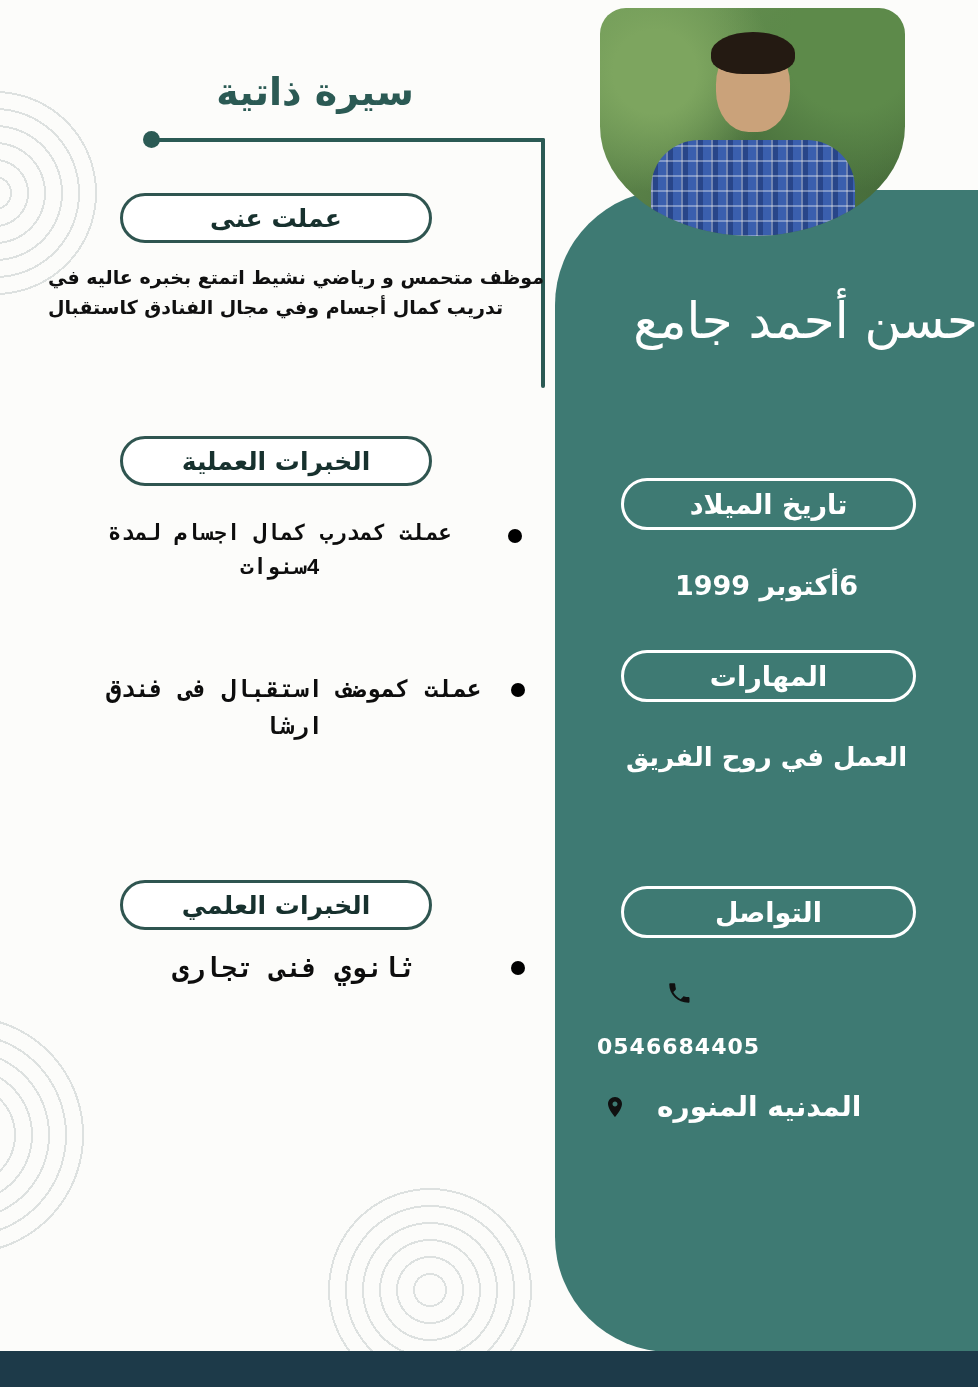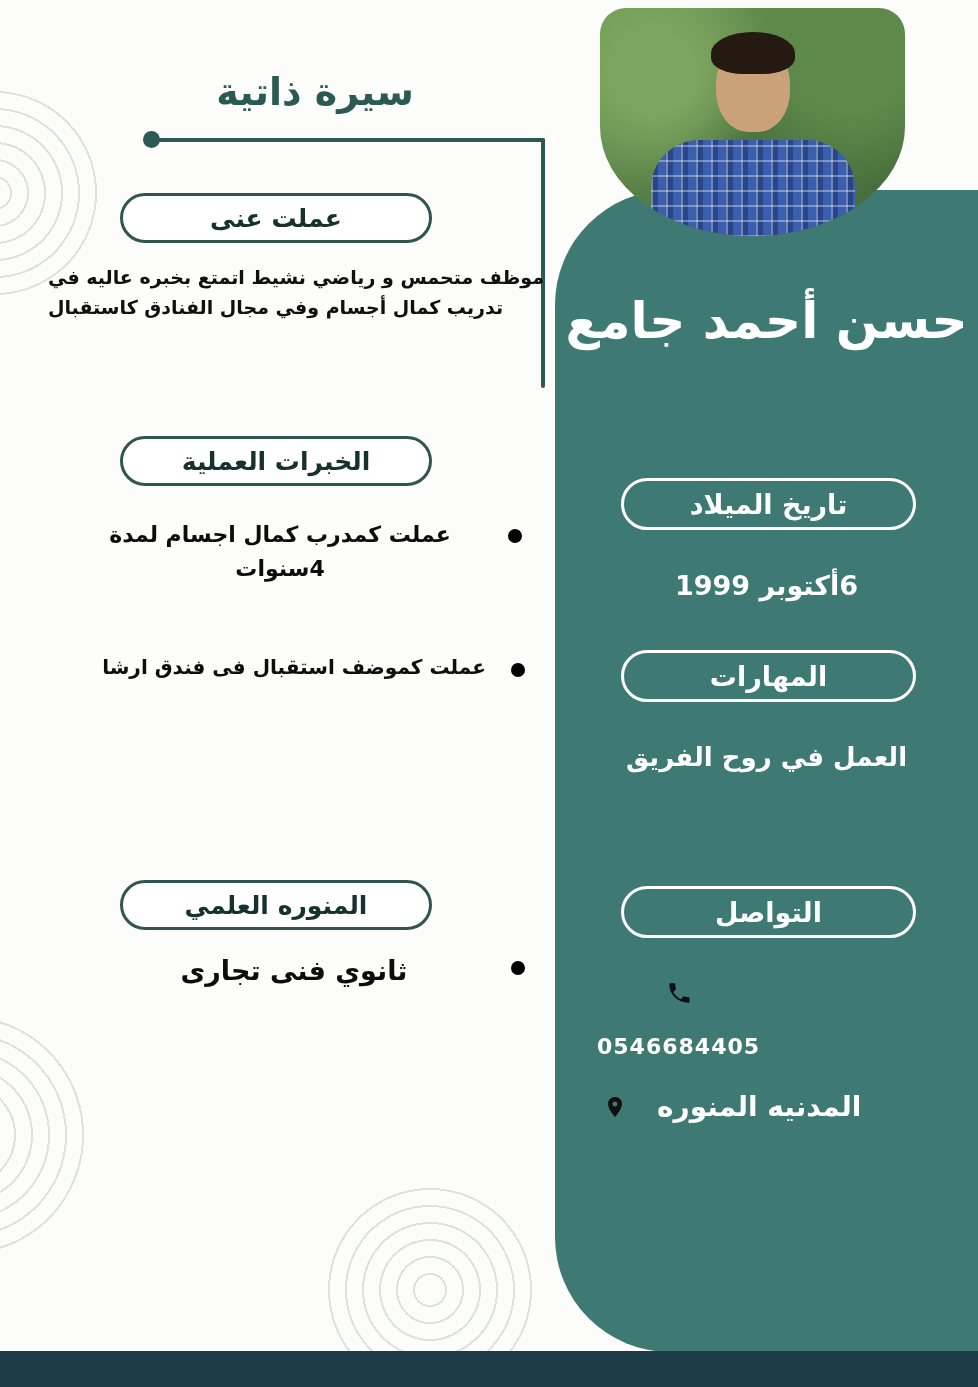--- a/index.html
+++ b/index.html
@@ -103,33 +103,33 @@
   .pill-edu   { top:880px; }
 
   .about-text {
     position:absolute; left:48px; top:262px; width:505px;
     text-align:left; direction:rtl;
     font-size:19px; font-weight:bold; color:#101010; line-height:1.6;
   }
 
   .bullet-row {
     position:absolute; direction:rtl;
-    display:flex; align-items:flex-start; gap:18px;
+    display:flex; align-items:flex-start; gap:18px;font-family:Liberation Mono, monospace;
   }
   .bullet-dot { width:14px; height:14px; border-radius:50%; background:#000; margin-top:11px; flex:none; }
   .bullet-text { flex:1; text-align:center; font-weight:bold; color:#0d0d0d; line-height:1.55; }
   .row-exp1 { left:70px; top:518px; width:452px; font-size:22px; }
-  .row-exp2 { left:95px; top:652px; width:430px; font-size:20px; }
+  .row-exp2 { left:95px; top:672px; width:430px; font-size:24px; }
   .row-edu  { left:95px; top:950px; width:430px; font-size:27px; }
 
   
   .name {
     position:absolute; top:102px; left:0; width:100%;
-    text-align:center; direction:rtl;
-    font-size:50px; font-weight:bold; color:#ffffff;
+    text-align:right; direction:rtl;
+    font-size:50px; font-weight:normal; color:#ffffff;
   }
 
   .pill-right {
     position:absolute; left:66px; width:295px; height:52px;
     border:3px solid #ffffff; border-radius:28px;
     display:flex; align-items:center; justify-content:center;
     font-size:27px; font-weight:bold; color:#ffffff;
     direction:rtl;
     box-sizing:border-box;
   }
@@ -224,21 +224,21 @@
     <span class="bullet-dot"></span>
     <span class="bullet-text">عملت كمدرب كمال اجسام لمدة 4سنوات</span>
   </div>
 
   <div class="bullet-row row-exp2">
     <span class="bullet-dot"></span>
     <span class="bullet-text">عملت كموضف استقبال فى فندق ارشا</span>
   </div>
 
   <div class="pill-left pill-edu">
-    <span>المنوره العلمي</span>
+    <span>الخبرات العلمي</span>
   </div>
 
   <div class="bullet-row row-edu">
     <span class="bullet-dot"></span>
     <span class="bullet-text">ثانوي فنى تجارى</span>
   </div>
 
   <div class="bottom-bar"></div>
 
 </div>

